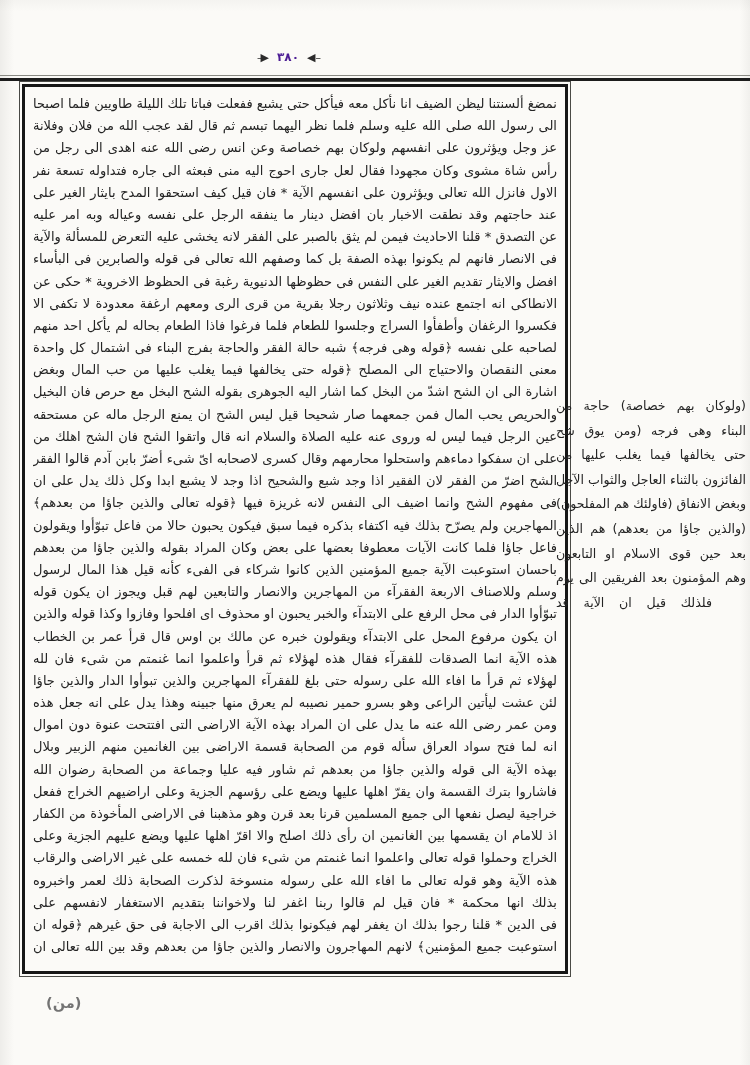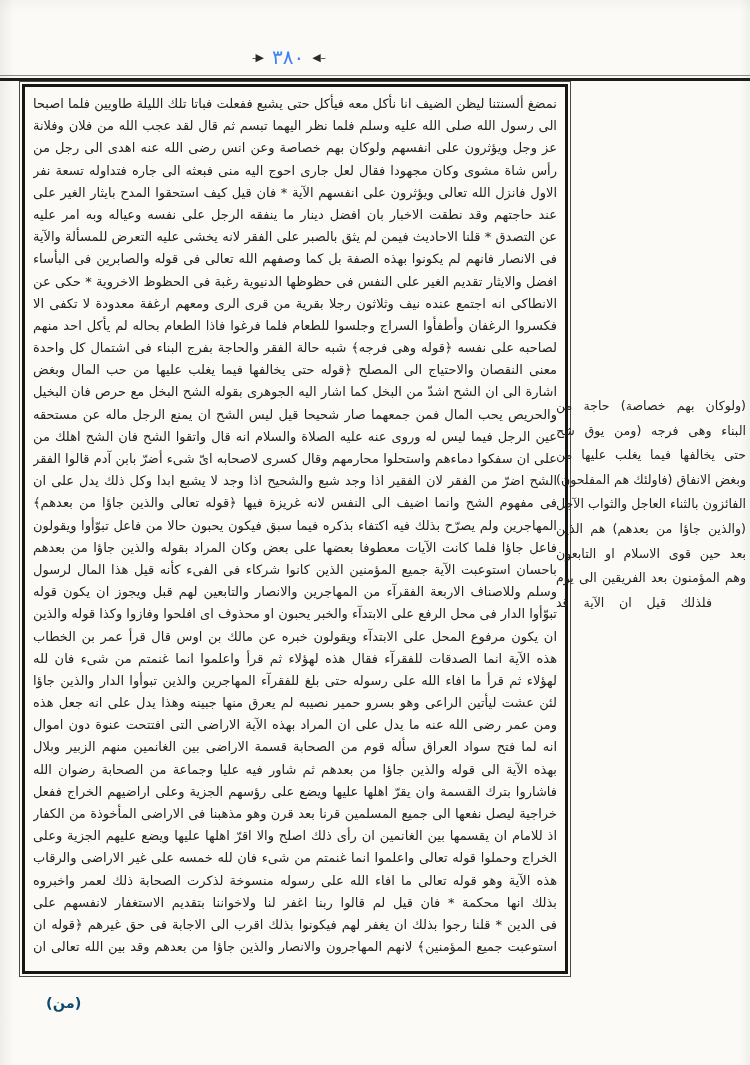--- a/index.html
+++ b/index.html
@@ -17,21 +17,21 @@
       linear-gradient(to left,  rgba(120,120,115,.08), rgba(0,0,0,0) 10px),
       linear-gradient(to bottom,rgba(120,120,115,.05), rgba(0,0,0,0) 12px);
   }
   
   .page-header{
     position:absolute;left:22px;top:44px;width:532px;height:26px;
     display:flex;align-items:center;justify-content:center;gap:8px;
     direction:rtl;
   }
   .page-number{
-    font-size:20px;font-weight:normal;letter-spacing:2px;color:#3b82f6;
+    font-size:12px;font-weight:bold;letter-spacing:2px;color:#4c1d95;
   }
   .ornament{font-size:11px;color:#2a2a2a;line-height:1;}
   .ornament .tail{letter-spacing:-2px;}
   
   .header-rule{
     position:absolute;left:0;top:75px;width:750px;height:2px;
     border-top:1px solid #8a8a84;
     border-bottom:3px solid #1c1c1c;
   }
   
@@ -59,21 +59,21 @@
   .mline{
     height:24.6px;overflow:hidden;
     font-size:12.6px;line-height:24.6px;
     text-align:justify;text-align-last:justify;
     color:#242424;
   }
   .mline:last-child{text-align-last:right;padding-right:34px;}
   
   .catchword{
     position:absolute;left:46px;top:995px;
-    font-size:14.5px;font-weight:bold;color:#0c4a6e;direction:rtl;
+    font-size:14.5px;font-weight:bold;color:#737373;direction:rtl;
   }
 </style>
 </head>
 <body>
 
 <div class="scan-vignette"></div>
 
 <div class="page-header">
   <span class="ornament"><span class="tail">–</span>◀</span>
   <span class="page-number">٣٨٠</span>
@@ -123,21 +123,21 @@
       <div class="tline">بذلك انها محكمة * فان قيل لم قالوا ربنا اغفر لنا ولاخواننا بتقديم الاستغفار لانفسهم على الاستغفار لاخوانهم</div>
       <div class="tline">فى الدين * قلنا رجوا بذلك ان يغفر لهم فيكونوا بذلك اقرب الى الاجابة فى حق غيرهم ﴿قوله ان الآية قد</div>
       <div class="tline">استوعبت جميع المؤمنين﴾ لانهم المهاجرون والانصار والذين جاؤا من بعدهم وقد بين الله تعالى ان من شأن</div>
     </div>
 </div>
 
 <div class="margin-note">
     <div class="mline">(ولوكان بهم خصاصة) حاجة من خصاص</div>
     <div class="mline">البناء وهى فرجه (ومن يوق شح نفسه)</div>
     <div class="mline">حتى يخالفها فيما يغلب عليها من حب المال</div>
+    <div class="mline">الفائزون بالثناء العاجل والثواب الآجل</div>
     <div class="mline">وبغض الانفاق (فاولئك هم المفلحون)</div>
-    <div class="mline">الفائزون بالثناء العاجل والثواب الآجل</div>
     <div class="mline">(والذين جاؤا من بعدهم) هم الذين هاجروا</div>
     <div class="mline">بعد حين قوى الاسلام او التابعون باحسان</div>
     <div class="mline">وهم المؤمنون بعد الفريقين الى يوم القيامة</div>
     <div class="mline">فلذلك قيل ان الآية قد استوعبت جميع</div>
   </div>
 
 <div class="catchword">(من)</div>
 
 </body></html>

